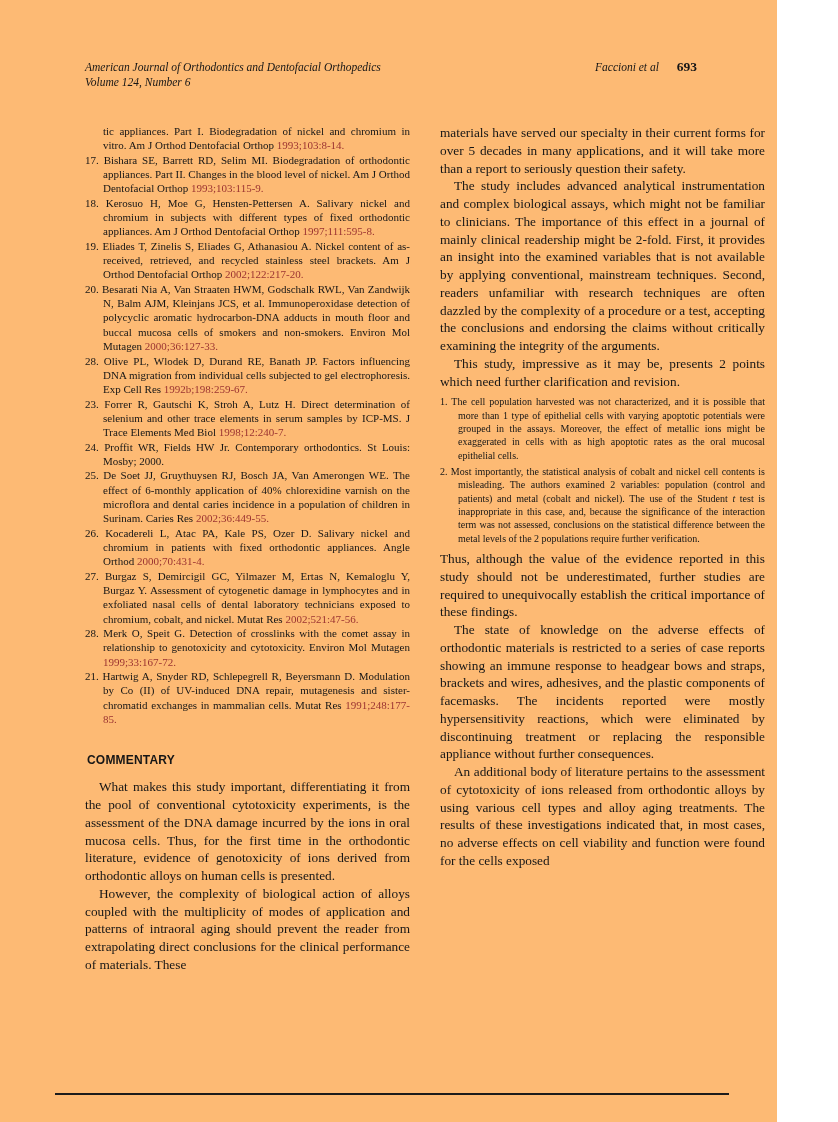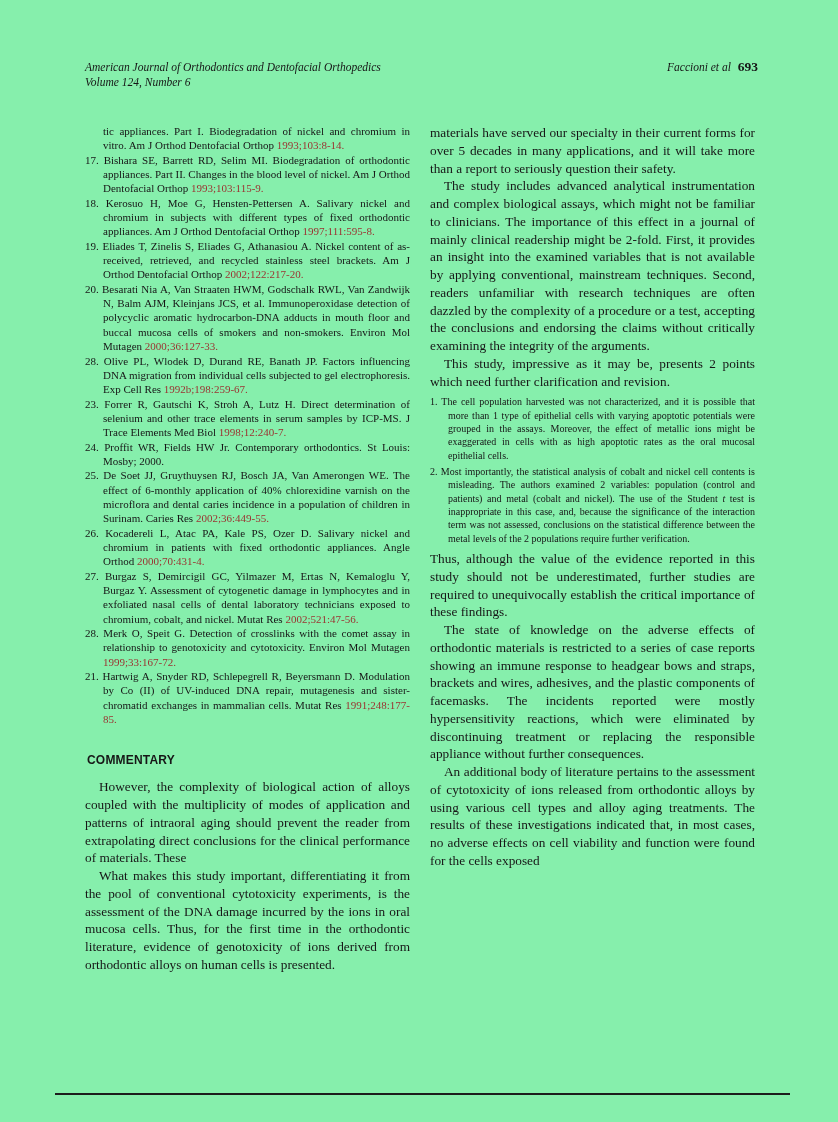--- a/index.html
+++ b/index.html
@@ -1,47 +1,47 @@
 <!DOCTYPE html>
 <html><head>
 <meta charset="utf-8">
 <style>
   * { box-sizing: border-box; }
   html, body { margin: 0; padding: 0; background: #ffffff; }
   .page {
     position: relative;
-    width: 838px;
+    width: 777px;
     height: 1122px;
-    background: #86efac;
+    background: #fdba74;
     color: #161616;
     overflow: hidden;
     font-family: "Liberation Serif", "DejaVu Serif", serif;
   }
   .running-head {
     position: absolute;
     top: 60px; left: 85px; right: 80px;
     display: flex;
     justify-content: space-between;
     align-items: flex-start;
     font-style: italic;
     font-size: 11.5px;
     line-height: 14.5px;
   }
   .rh-right { white-space: nowrap; }
   .rh-pagenum {
     font-style: normal;
     font-weight: bold;
     font-size: 13.5px;
-    margin-left: 4px;
+    margin-left: 15px;
   }
   .columns {
     position: absolute;
     top: 124px; left: 85px; right: 80px;
     display: flex;
-    gap: 20px;
+    gap: 30px;
   }
   .col { width: 325px; flex: 0 0 auto; }
   .refs {
     list-style: none;
     margin: 0; padding: 0;
     font-size: 11px;
     line-height: 1.305;
     text-align: justify;
   }
   .ref { padding-left: 18px; text-indent: -18px; margin: 0; }
@@ -109,22 +109,22 @@
         <li class="ref"><span class="refnum">23.</span> <span>Forrer R, Gautschi K, Stroh A, Lutz H. Direct determination of selenium and other trace elements in serum samples by ICP-MS. J Trace Elements Med Biol</span> <span class="refloc">1998;12:240-7.</span></li>
         <li class="ref"><span class="refnum">24.</span> <span>Proffit WR, Fields HW Jr. Contemporary orthodontics. St Louis: Mosby; 2000.</span> <span class="refloc"></span></li>
         <li class="ref"><span class="refnum">25.</span> <span>De Soet JJ, Gruythuysen RJ, Bosch JA, Van Amerongen WE. The effect of 6-monthly application of 40% chlorexidine varnish on the microflora and dental caries incidence in a population of children in Surinam. Caries Res</span> <span class="refloc">2002;36:449-55.</span></li>
         <li class="ref"><span class="refnum">26.</span> <span>Kocadereli L, Atac PA, Kale PS, Ozer D. Salivary nickel and chromium in patients with fixed orthodontic appliances. Angle Orthod</span> <span class="refloc">2000;70:431-4.</span></li>
         <li class="ref"><span class="refnum">27.</span> <span>Burgaz S, Demircigil GC, Yilmazer M, Ertas N, Kemaloglu Y, Burgaz Y. Assessment of cytogenetic damage in lymphocytes and in exfoliated nasal cells of dental laboratory technicians exposed to chromium, cobalt, and nickel. Mutat Res</span> <span class="refloc">2002;521:47-56.</span></li>
         <li class="ref"><span class="refnum">28.</span> <span>Merk O, Speit G. Detection of crosslinks with the comet assay in relationship to genotoxicity and cytotoxicity. Environ Mol Mutagen</span> <span class="refloc">1999;33:167-72.</span></li>
         <li class="ref"><span class="refnum">21.</span> <span>Hartwig A, Snyder RD, Schlepegrell R, Beyersmann D. Modulation by Co (II) of UV-induced DNA repair, mutagenesis and sister-chromatid exchanges in mammalian cells. Mutat Res</span> <span class="refloc">1991;248:177-85.</span></li>
       </ul>
 
       <h2 class="commentary-heading">COMMENTARY</h2>
+      <p class="body indent">What makes this study important, differentiating it from the pool of conventional cytotoxicity experiments, is the assessment of the DNA damage incurred by the ions in oral mucosa cells. Thus, for the first time in the orthodontic literature, evidence of genotoxicity of ions derived from orthodontic alloys on human cells is presented.</p>
       <p class="body indent">However, the complexity of biological action of alloys coupled with the multiplicity of modes of application and patterns of intraoral aging should prevent the reader from extrapolating direct conclusions for the clinical performance of materials. These</p>
-      <p class="body indent">What makes this study important, differentiating it from the pool of conventional cytotoxicity experiments, is the assessment of the DNA damage incurred by the ions in oral mucosa cells. Thus, for the first time in the orthodontic literature, evidence of genotoxicity of ions derived from orthodontic alloys on human cells is presented.</p>
     </div>
 
     <div class="col">
       <p class="body">materials have served our specialty in their current forms for over 5 decades in many applications, and it will take more than a report to seriously question their safety.</p>
       <p class="body indent">The study includes advanced analytical instrumentation and complex biological assays, which might not be familiar to clinicians. The importance of this effect in a journal of mainly clinical readership might be 2-fold. First, it provides an insight into the examined variables that is not available by applying conventional, mainstream techniques. Second, readers unfamiliar with research techniques are often dazzled by the complexity of a procedure or a test, accepting the conclusions and endorsing the claims without critically examining the integrity of the arguments.</p>
       <p class="body indent">This study, impressive as it may be, presents 2 points which need further clarification and revision.</p>
 
       <div class="numlist">
         <div class="numitem">
           <span class="num">1.</span>

